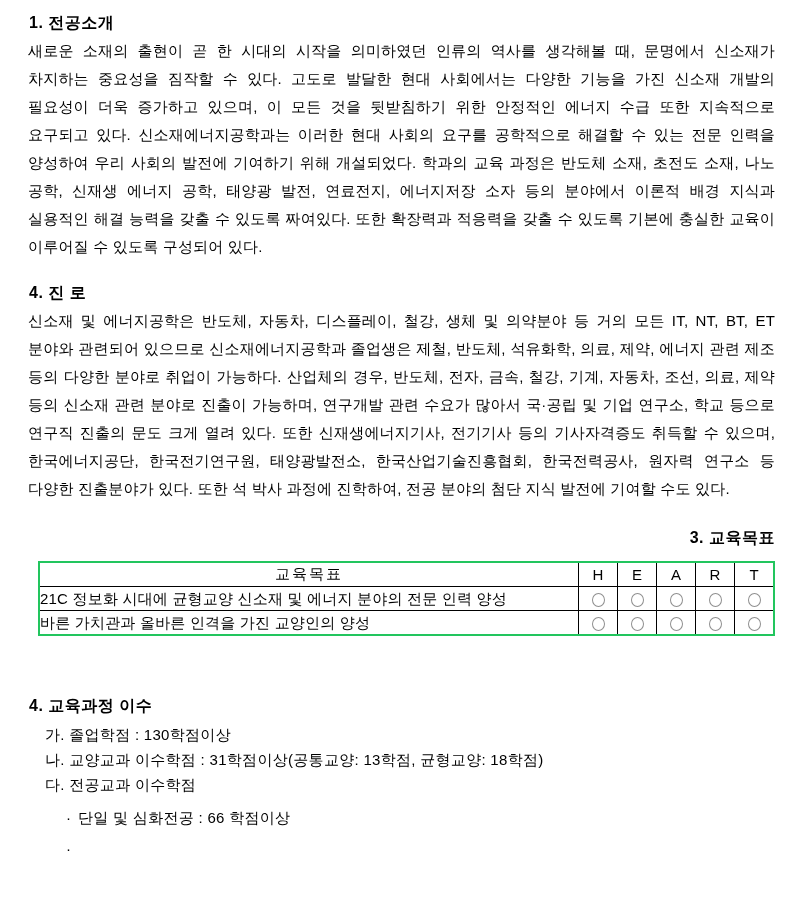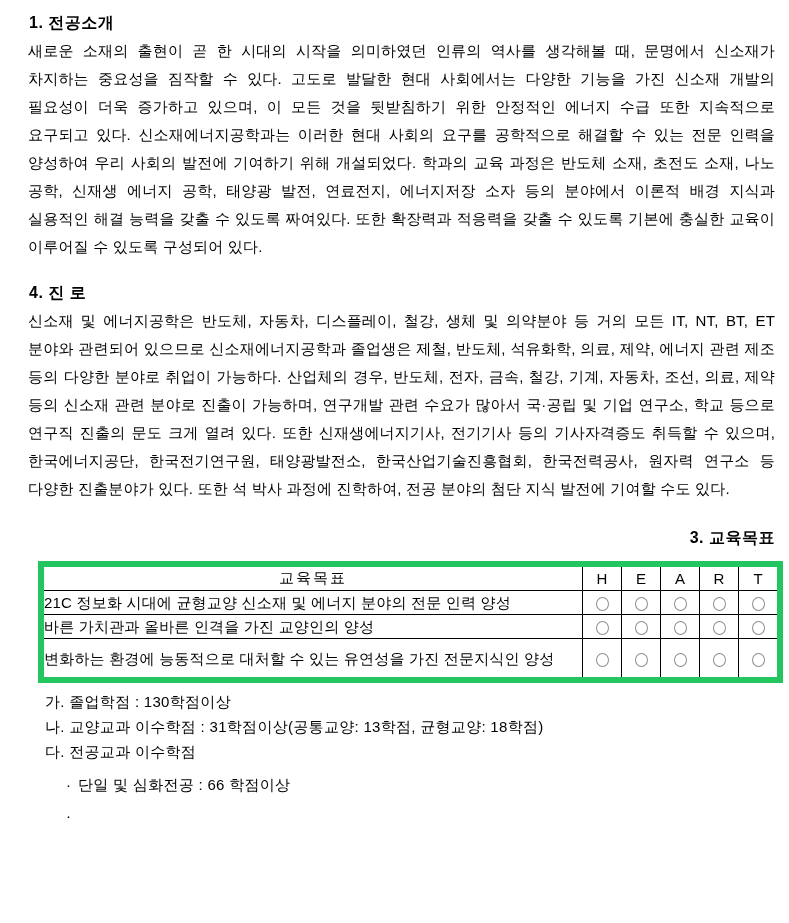--- a/index.html
+++ b/index.html
@@ -34,21 +34,21 @@
   }
   .sec2 .sec-heading { margin-top: 22px; }
   .sec3 .sec-heading { margin-top: 25px; text-align: right; }
   .sec4 .sec-heading { margin-top: 60px; }
 
   table.goal-table {
     border-collapse: collapse;
     table-layout: fixed;
     width: 730px;
     margin: 13px 0 0 10px;
-    border: 6px solid #22c55e;
+    border: 2px solid #22c55e;
   }
   table.goal-table th,
   table.goal-table td {
     border: 1px solid #000000;
     font-size: 15px;
     font-weight: 400;
     padding: 0;
   }
   th.goal-head { width: 538px; height: 23px; text-align: center; letter-spacing: 2px; }
   th.letter-col { width: 38px; text-align: center; }
@@ -115,33 +115,26 @@
           <td class="mark-cell"><span class="circle-mark"></span></td>
         </tr>
         <tr class="goal-row-short">
           <td class="goal-cell">바른 가치관과 올바른 인격을 가진 교양인의 양성</td>
           <td class="mark-cell"><span class="circle-mark"></span></td>
           <td class="mark-cell"><span class="circle-mark"></span></td>
           <td class="mark-cell"><span class="circle-mark"></span></td>
           <td class="mark-cell"><span class="circle-mark"></span></td>
           <td class="mark-cell"><span class="circle-mark"></span></td>
         </tr>
-        <tr class="goal-row-tall">
-          <td class="goal-cell">변화하는 환경에 능동적으로 대처할 수 있는 유연성을 가진 전문지식인 양성</td>
-          <td class="mark-cell"><span class="circle-mark"></span></td>
-          <td class="mark-cell"><span class="circle-mark"></span></td>
-          <td class="mark-cell"><span class="circle-mark"></span></td>
-          <td class="mark-cell"><span class="circle-mark"></span></td>
-          <td class="mark-cell"><span class="circle-mark"></span></td>
-        </tr>
       </tbody>
     </table>
   </div>
 
   <div class="sec4">
+    <div class="sec-heading">4. 교육과정 이수</div>
     <div class="credit-list">
       <div class="credit-item">가. 졸업학점 : 130학점이상</div>
       <div class="credit-item">나. 교양교과 이수학점 : 31학점이상(공통교양: 13학점, 균형교양: 18학점)</div>
       <div class="credit-item">다. 전공교과 이수학점</div>
       <div class="credit-sub">
         <span class="bullet">·</span><span>단일 및 심화전공 : 66  학점이상</span>
       </div>
       <div class="credit-sub">
         <span class="bullet">·</span>
       </div>

